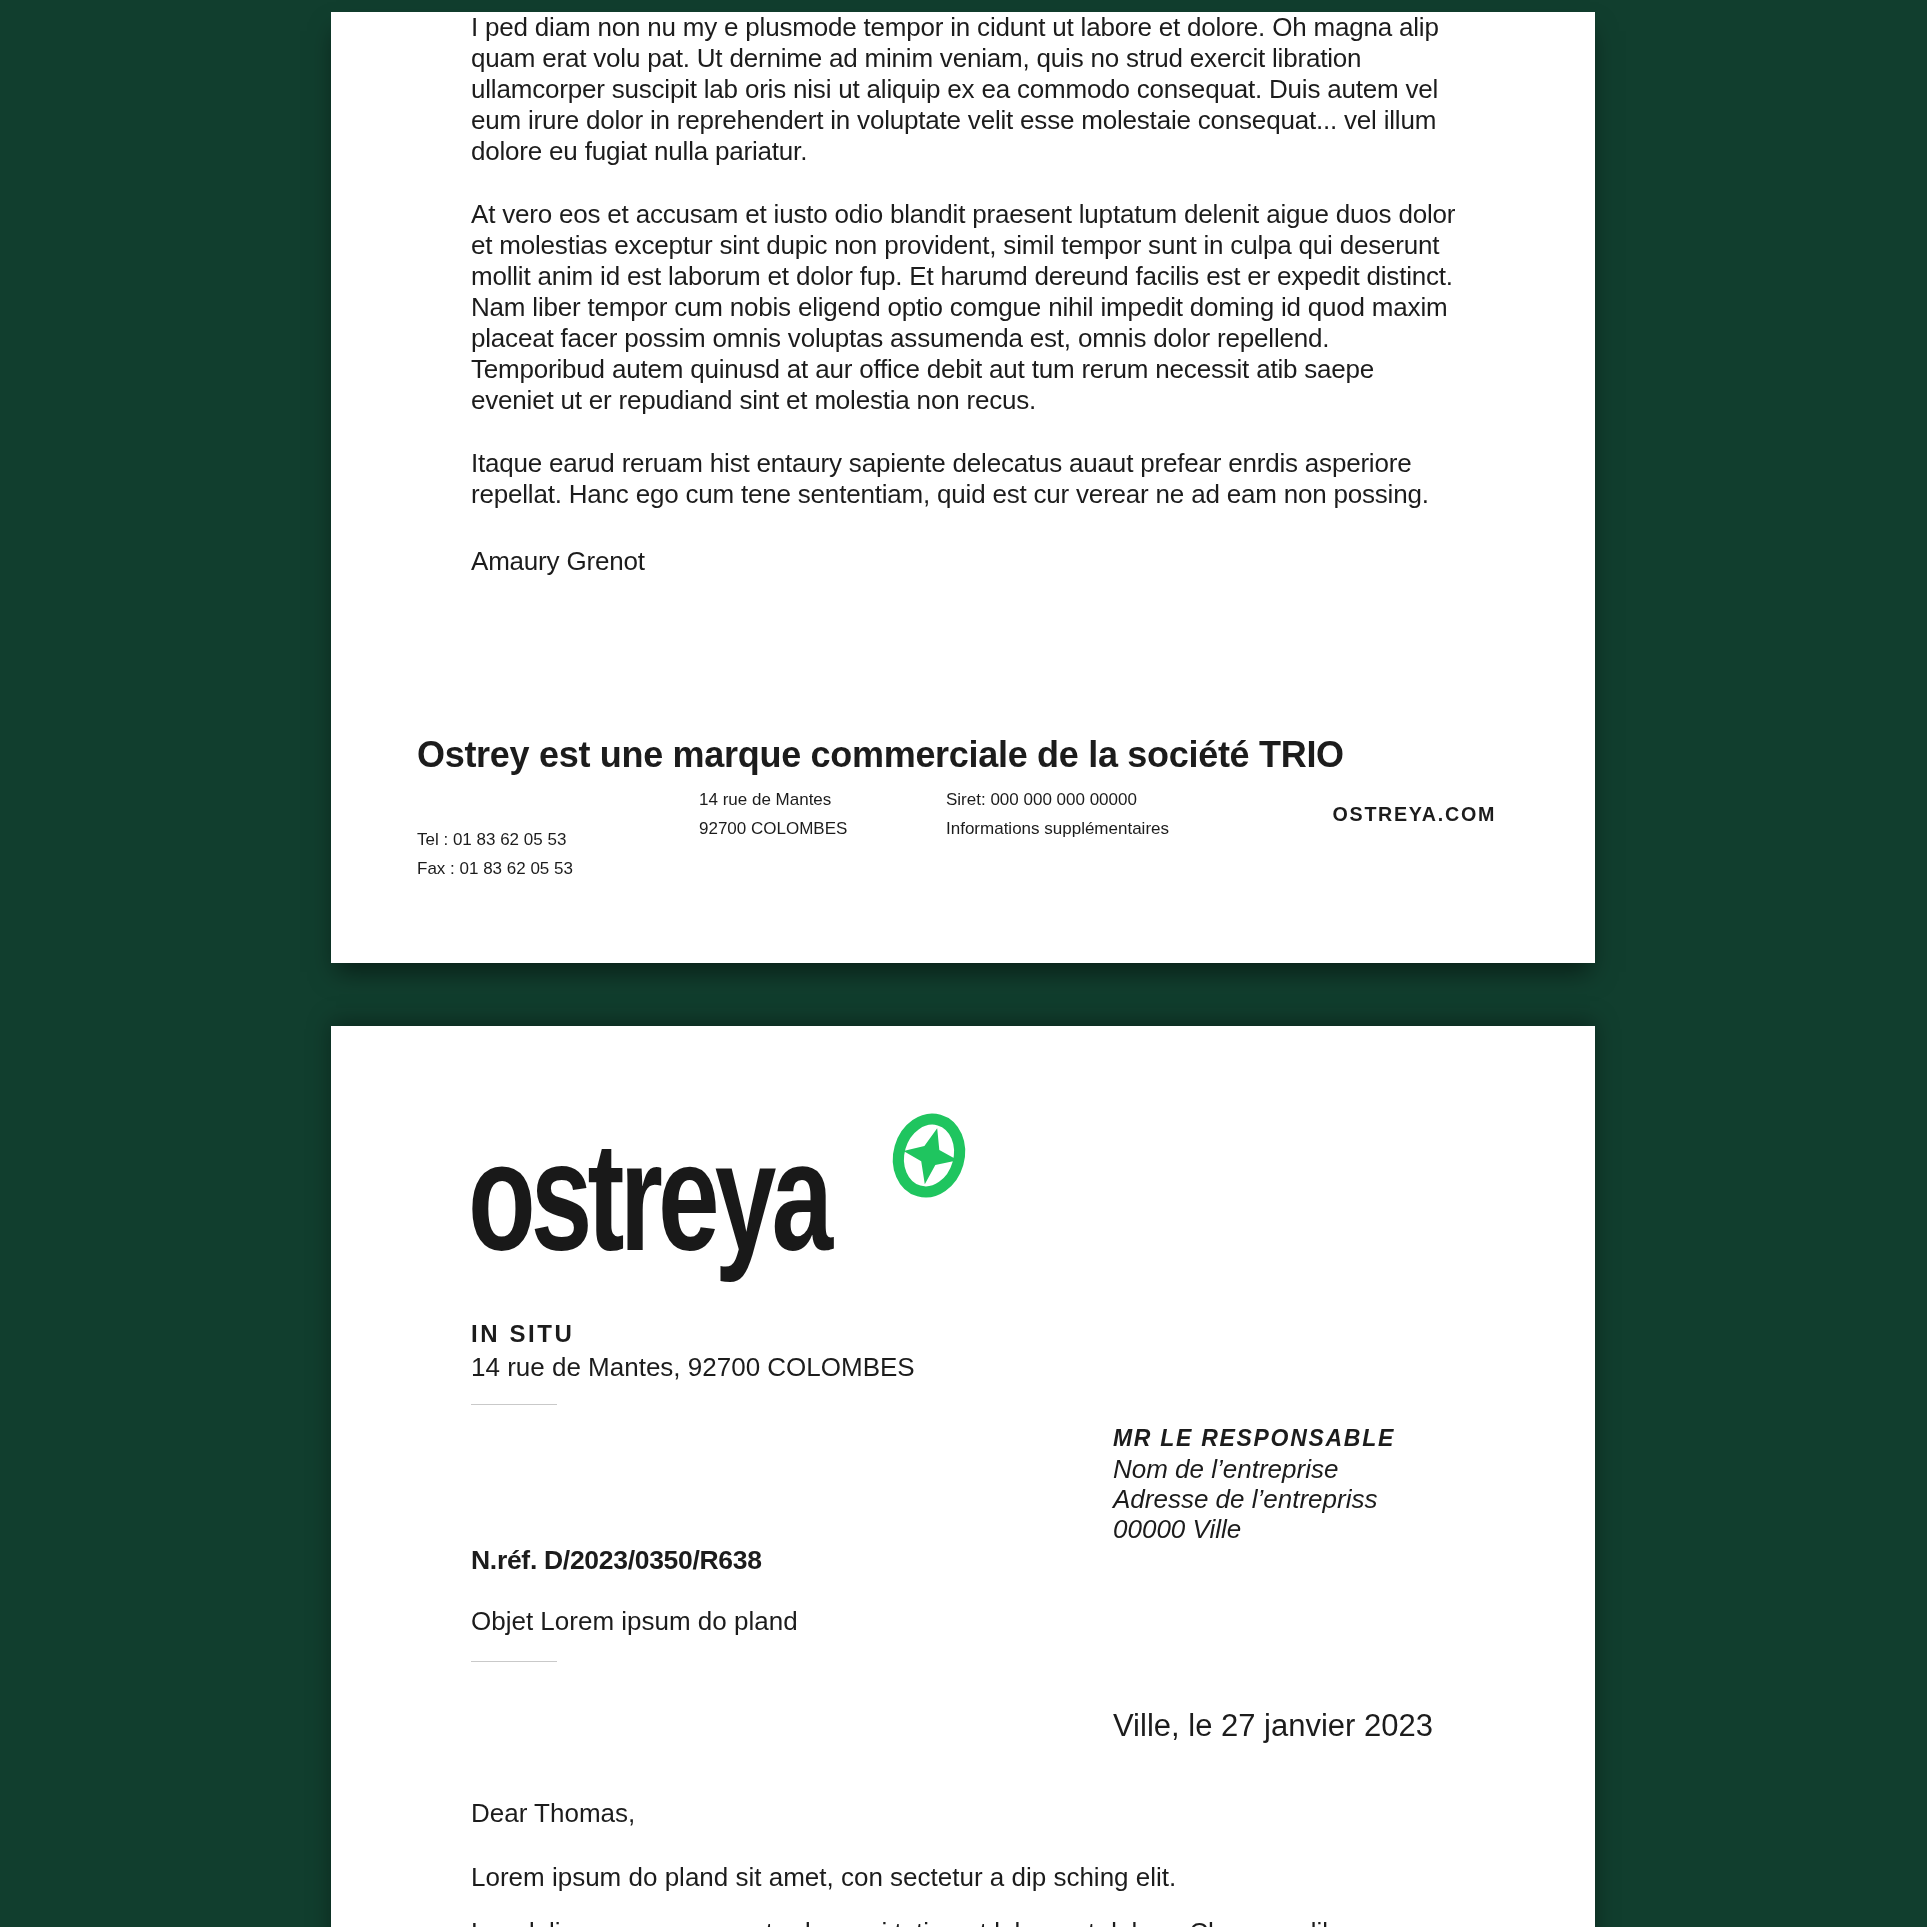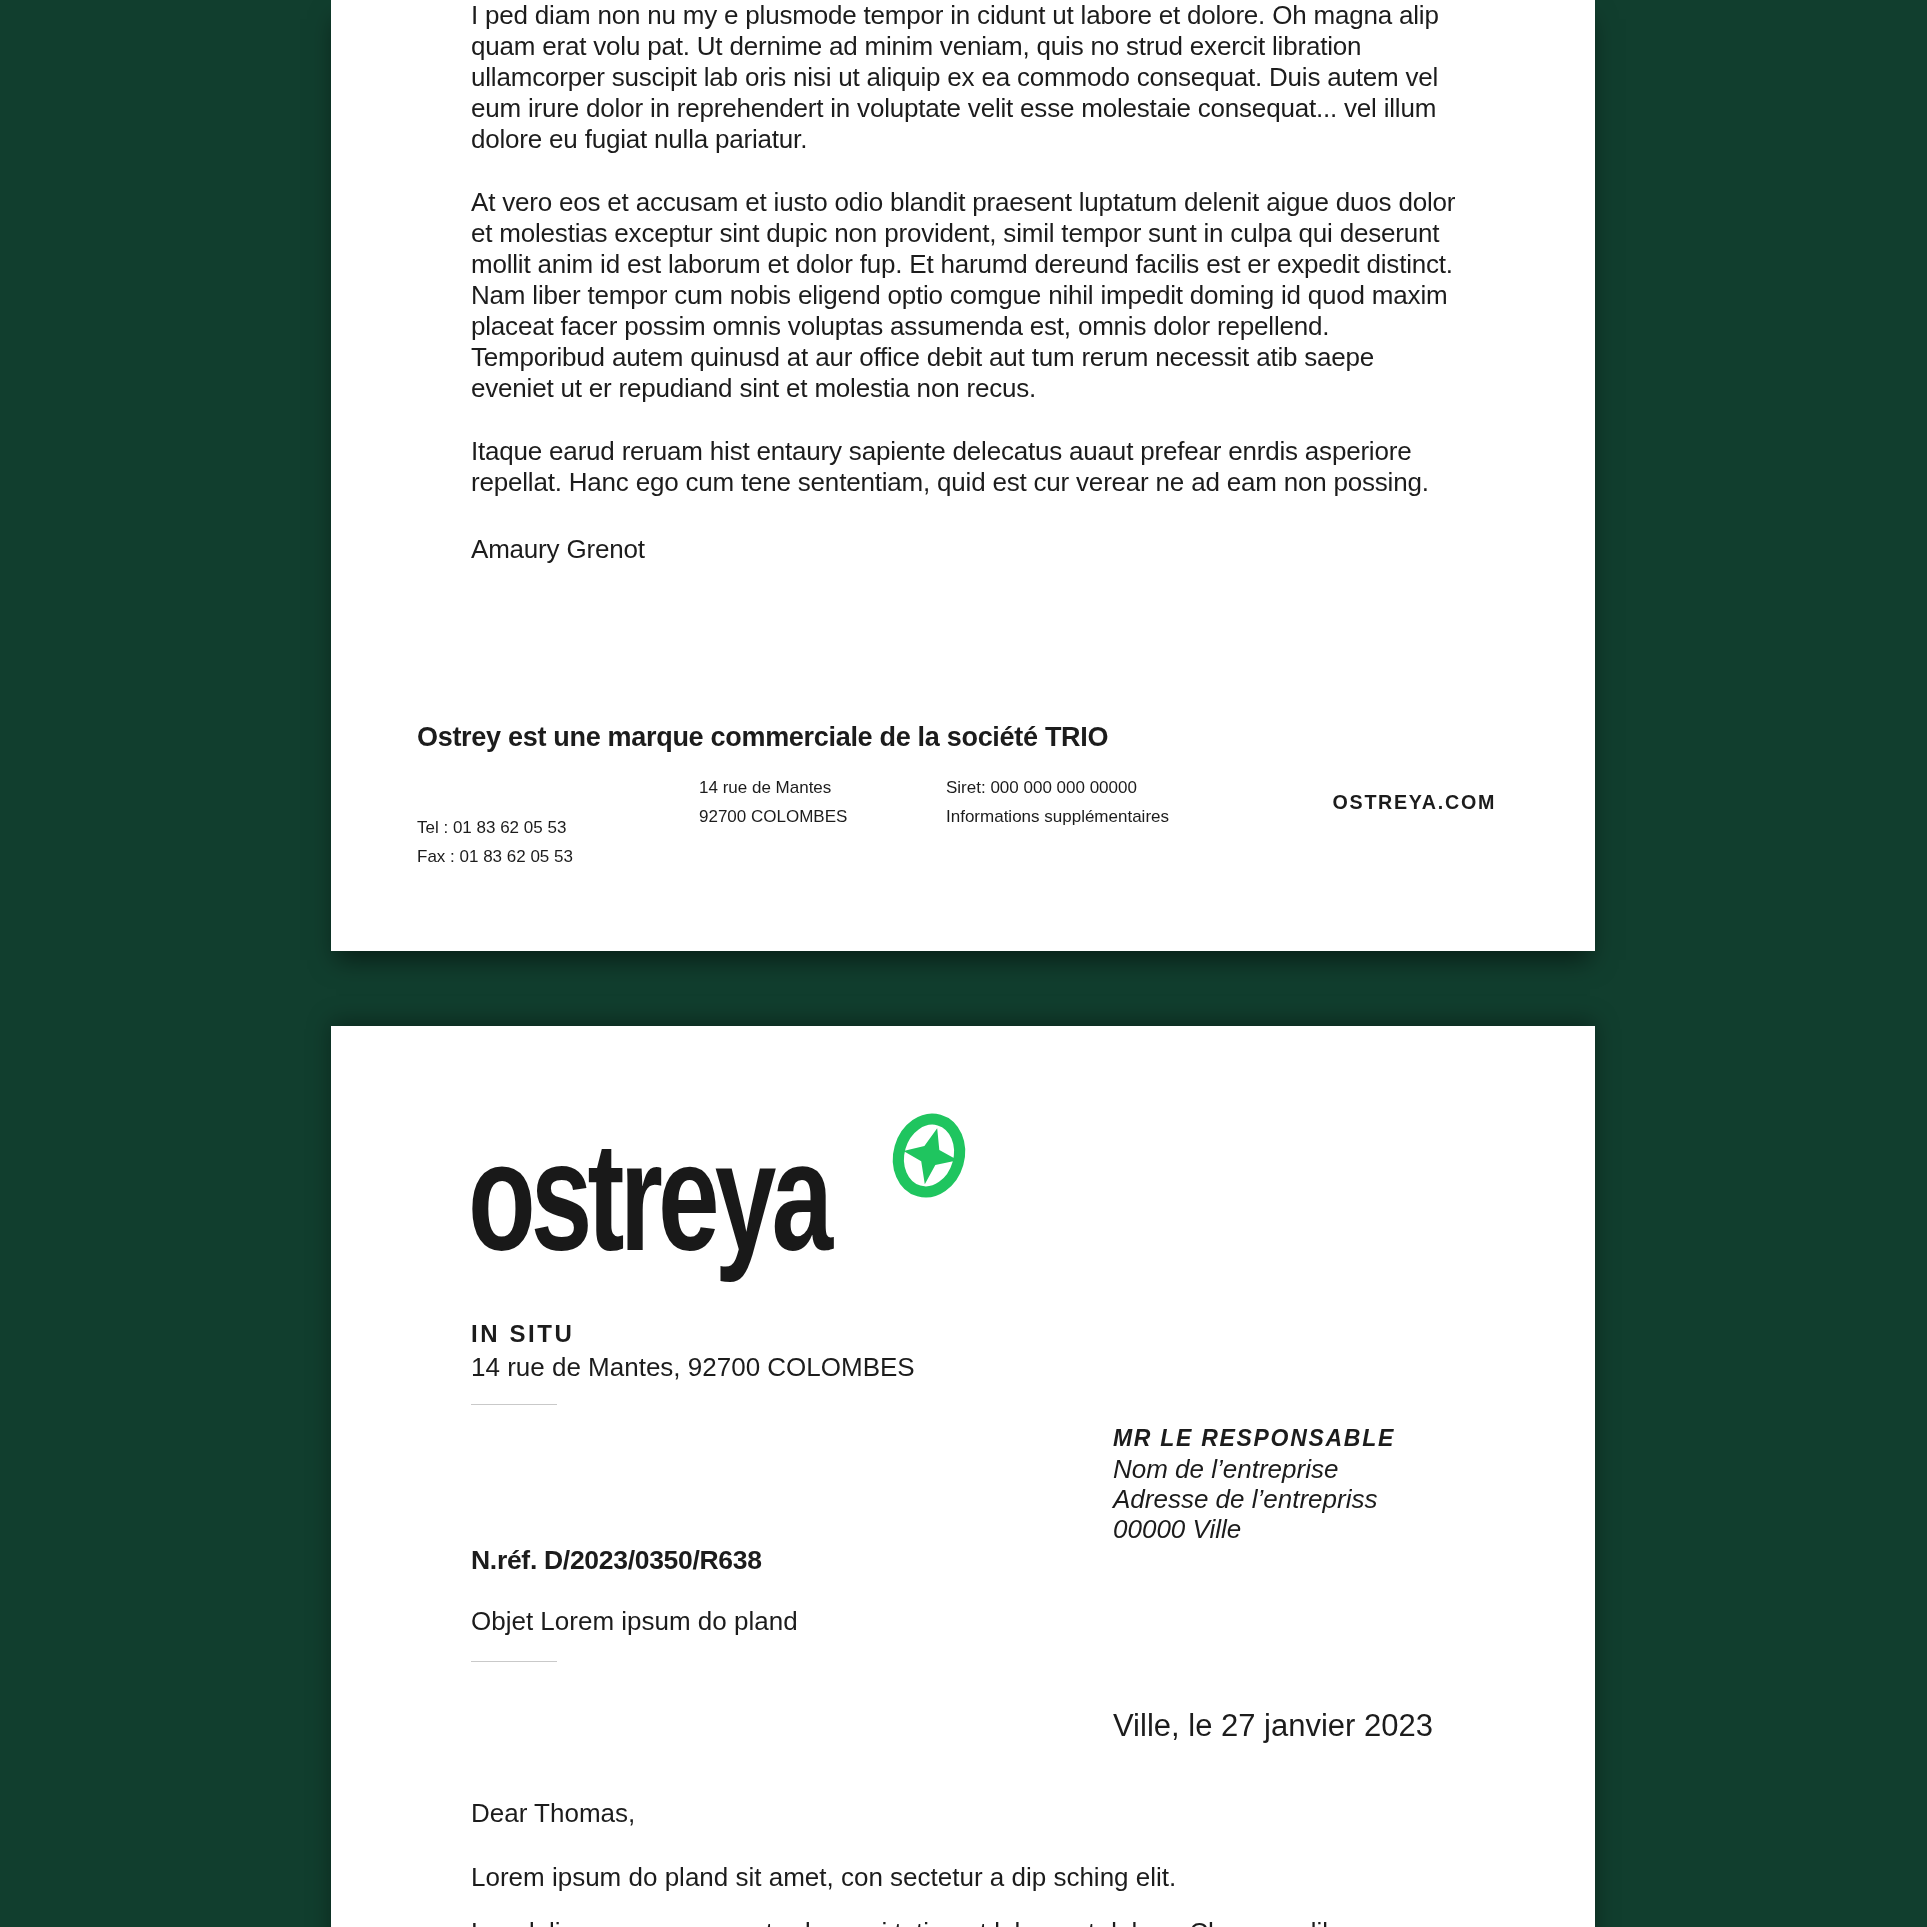--- a/index.html
+++ b/index.html
@@ -18,41 +18,41 @@
     font-family: "Liberation Sans", sans-serif;
     color: var(--ink);
   }
   .page {
     position: absolute;
     left: 331px;
     width: 1264px;
     background: var(--paper);
   }
   #page1 {
-    top: 0; height: 951px;
+    top: 12px; height: 951px;
     box-shadow: 0 13.7px 24px -5.1px rgba(0,0,0,0.5);
   }
   #page2 {
     top: 1026px; height: 984px;
     box-shadow: 0 -5.1px 22px rgba(0,0,0,0.35);
   }
 
   
   .letter-body {
     position: absolute;
     left: 140px; right: 137px; top: 0;
     font-size: 26px; line-height: 31px;
     letter-spacing: -0.2px;
   }
   .letter-body p { margin: 0 0 32px 0; }
   .signature { margin-top: 36px; font-size: 26px; }
 
   .f-heading {
     position: absolute; left: 86px; top: 722px;
-    font-size: 27px; font-weight: 700; letter-spacing: -0.3px;
+    font-size: 36px; font-weight: 700; letter-spacing: -0.3px;
   }
   .f-col {
     position: absolute; top: 773px;
     font-size: 17px; line-height: 29px;
   }
   .f-col1 { left: 86px; margin-top: 40px; }
   .f-col2 { left: 368px; }
   .f-col3 { left: 615px; }
   .f-site {
     position: absolute; right: 99px; top: 791px;

